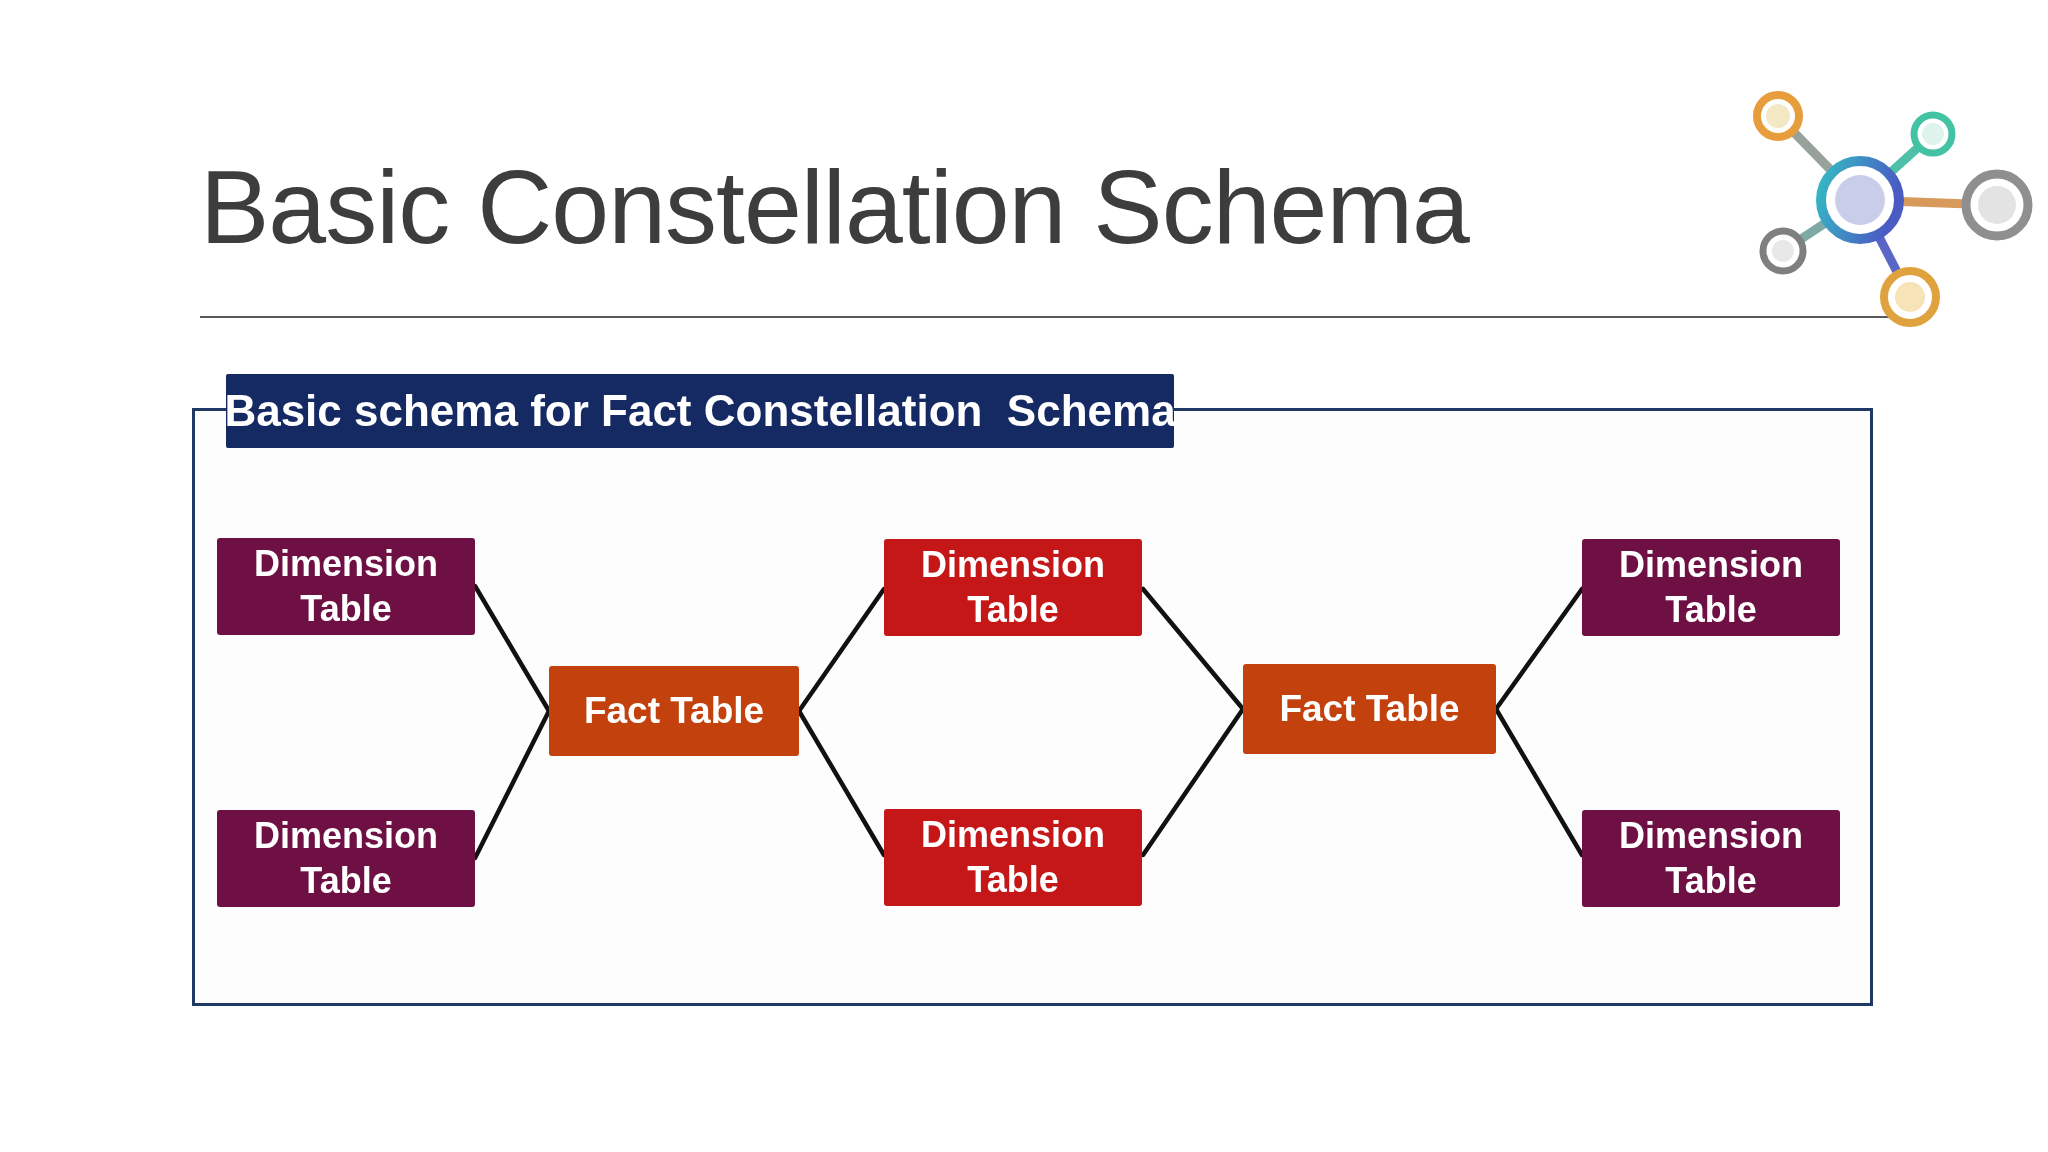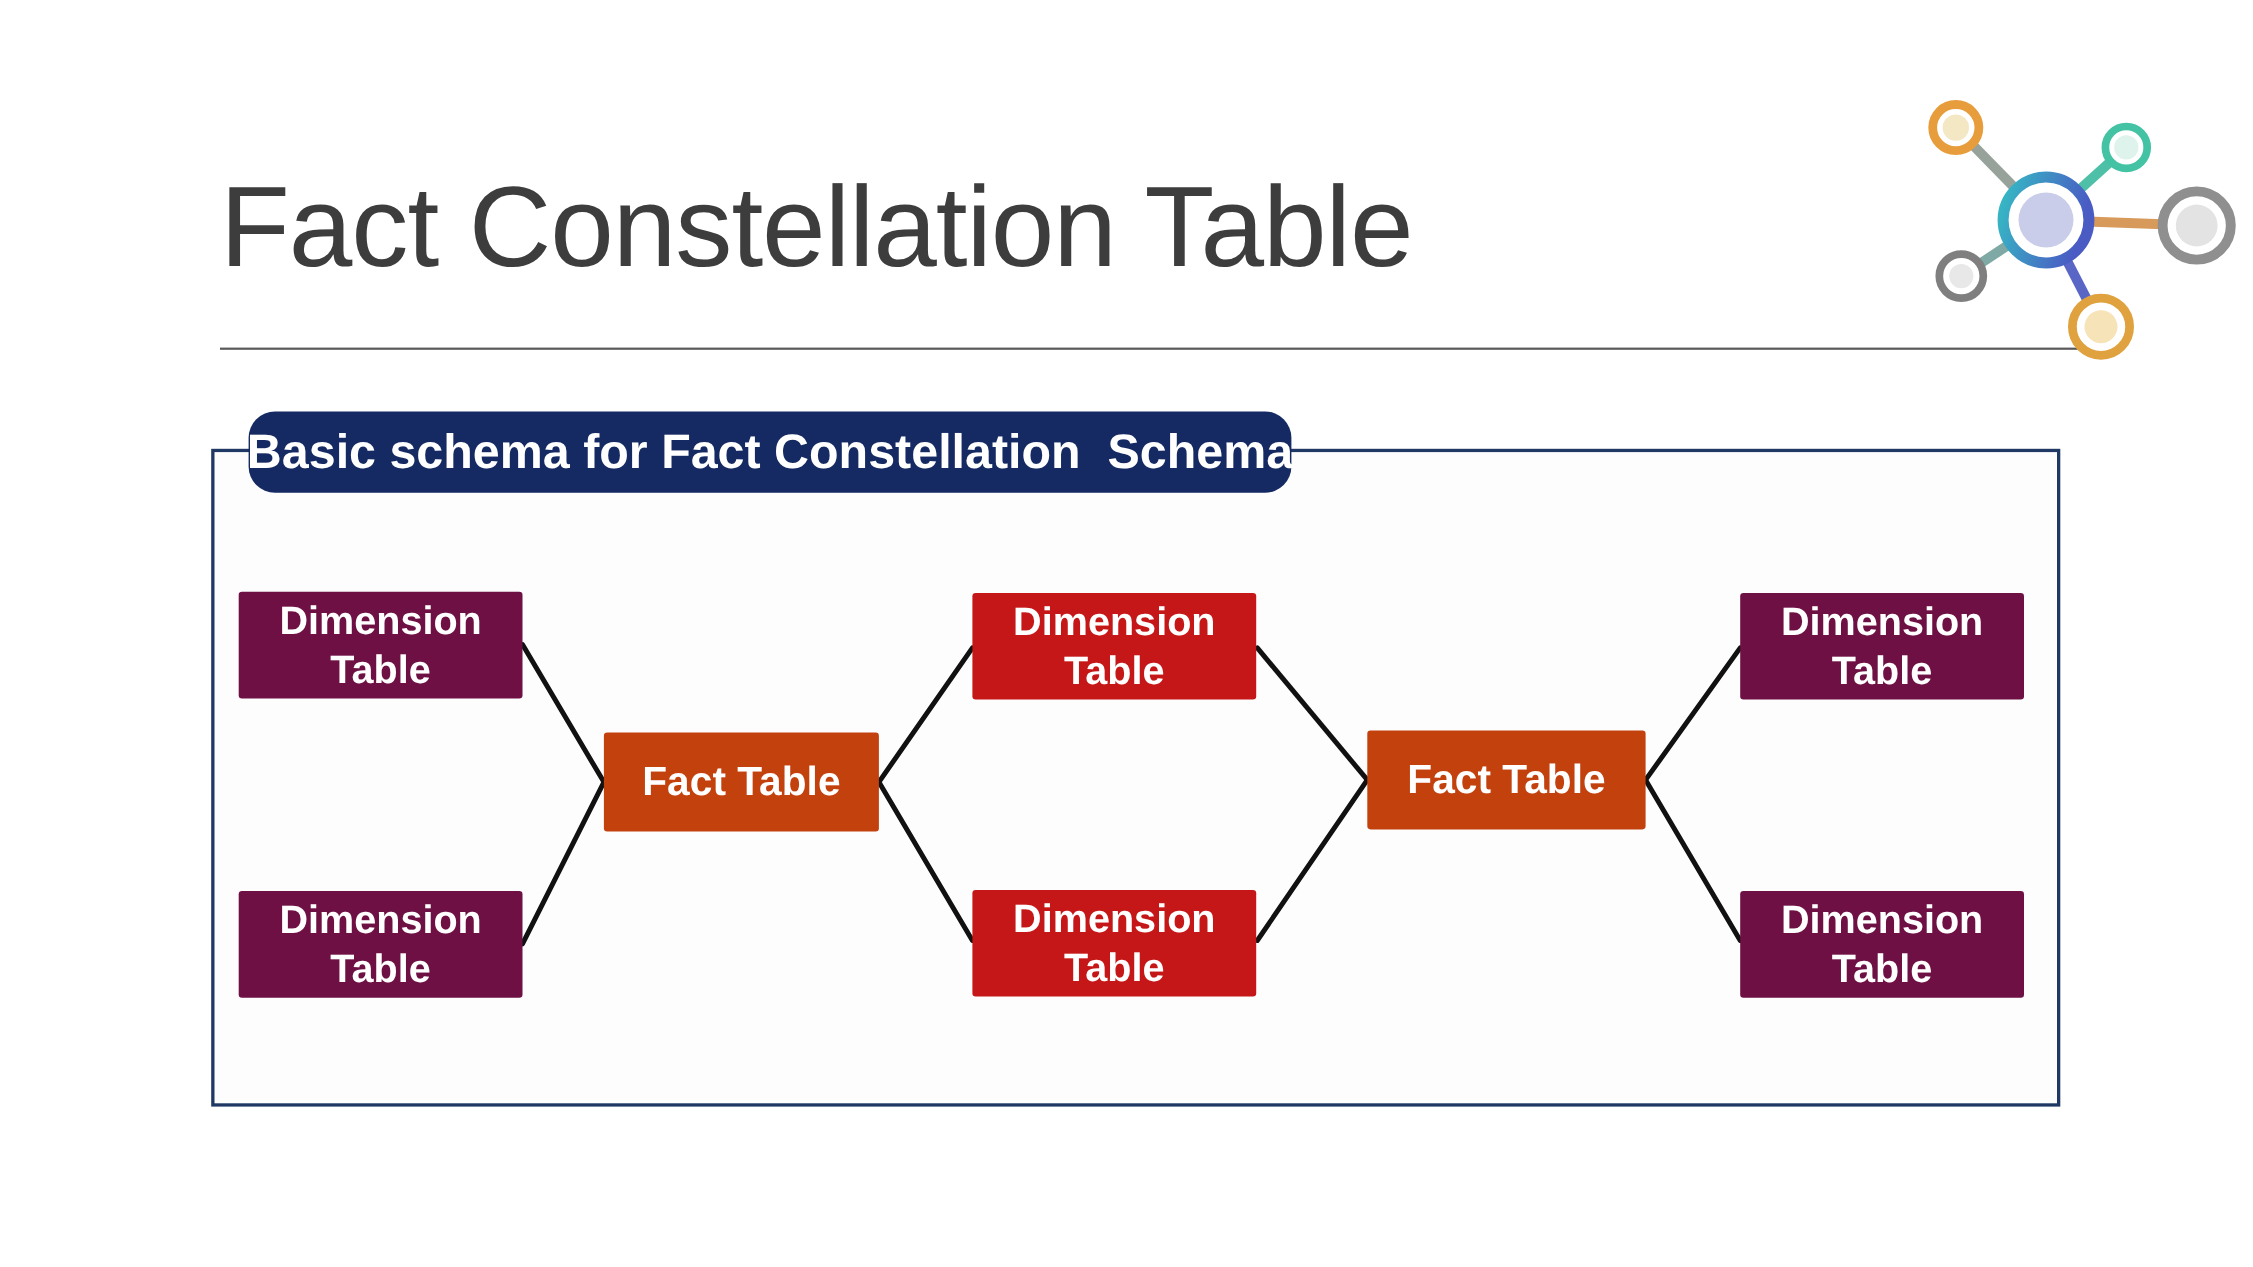--- a/index.html
+++ b/index.html
@@ -25,21 +25,21 @@
 
   
   .diagram-frame{
     position:absolute;left:192px;top:408px;width:1681px;height:598px;
     background:#fdfdfe;border:3px solid #1f3864;box-sizing:border-box;z-index:0;
   }
 
   
   .schema-badge{
     position:absolute;left:226px;top:374px;width:948px;height:74px;
-    background:#152a63;border-radius:24px;z-index:3;
+    background:#152a63;border-radius:2px;z-index:3;
     display:flex;align-items:center;justify-content:center;
   }
   .schema-badge span{
     color:#ffffff;font-size:44px;font-weight:700;white-space:pre;
   }
 
   
   .connectors{position:absolute;left:0;top:0;z-index:1;pointer-events:none;}
 
   
@@ -75,21 +75,21 @@
   .page-number{
     position:absolute;right:162px;top:0;height:77px;display:flex;align-items:center;
     color:#ededed;font-size:21px;
   }
 </style>
 </head>
 <body>
 
 <div class="slide">
 
-  <div class="page-title">Fact Constellation Table</div>
+  <div class="page-title">Basic Constellation Schema</div>
   <div class="title-rule"></div>
 
   <svg class="logo" width="318" height="282" viewBox="0 0 318 282" xmlns="http://www.w3.org/2000/svg">
     <defs>
       <linearGradient id="hubGrad" x1="0" y1="0" x2="1" y2="0.3">
         <stop offset="0" stop-color="#35bcc4"></stop>
         <stop offset="1" stop-color="#4a5bc4"></stop>
       </linearGradient>
     </defs>
 

